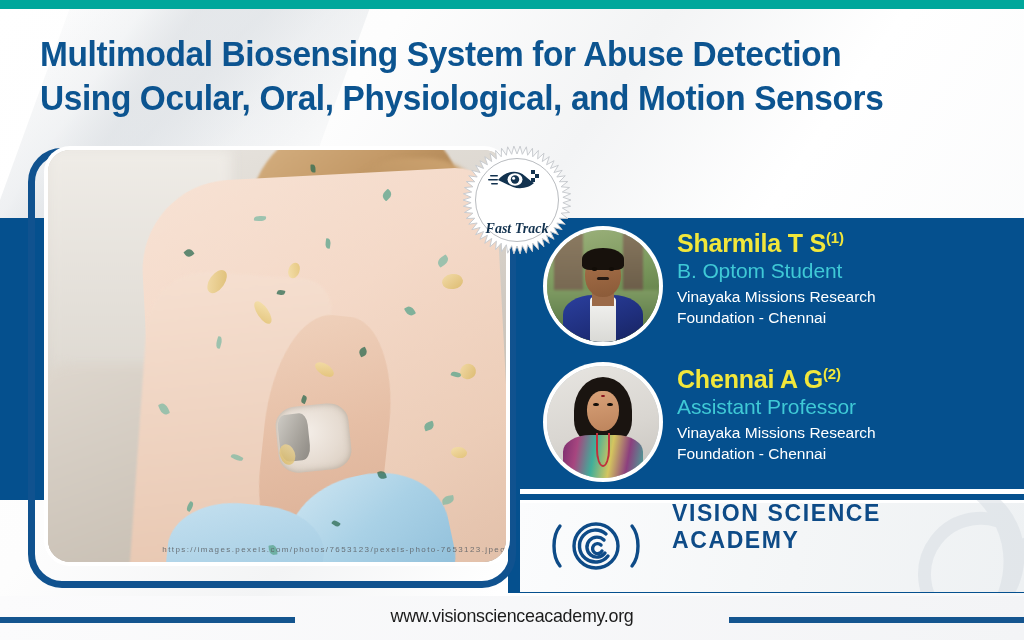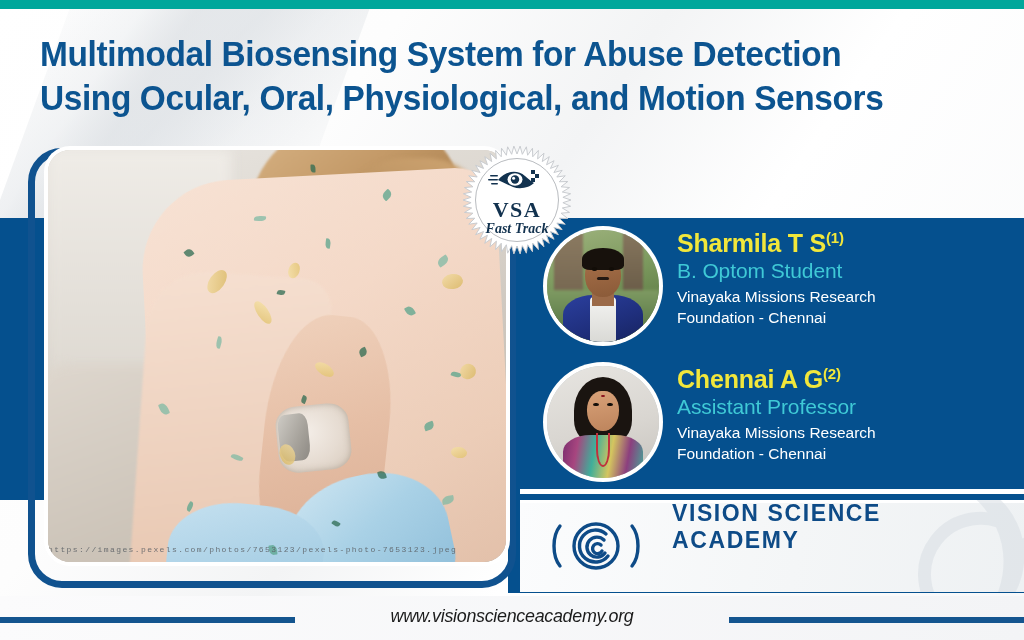--- a/index.html
+++ b/index.html
@@ -141,25 +141,25 @@
     background:linear-gradient(160deg,#c6e1f0,#95c4de);
     border-radius:46% 40% 24% 40%;
     transform:rotate(6deg);
     filter:blur(.6px);
   }
   .leaf { position:absolute; border-radius:60% 10% 60% 10%; opacity:.75; }
   .lemon { position:absolute; border-radius:50% 50% 48% 48%; opacity:.8; }
 
   .photo-caption {
     position:absolute; left:0; bottom:8px; width:100%;
-    text-align:left;
+    text-align:right;
     font-size:8px;
     letter-spacing:1.4px;
     color:rgba(90,95,100,.85);
-    font-family:Liberation Mono, monospace;
+    font-family:Liberation Sans, sans-serif;
     margin-top:7px;
   }
 
   
   .seal { position:absolute; left:462px; top:145px; width:110px; height:110px; }
   .seal-label-main {
     position:absolute; left:0; top:52px; width:110px; text-align:center;
     font-family:"Liberation Serif", serif; font-weight:bold;
     font-size:22px; letter-spacing:1.5px; color:#12324f;
   }
@@ -238,21 +238,21 @@
   }
   .logo-mark { position:absolute; left:28px; top:16px; width:96px; height:60px; }
   .logo-text {
     position:absolute; left:152px; top:0;
     font-weight:bold; font-size:23px; line-height:1.18;
     letter-spacing:1.6px; white-space:pre-line;
   }
 
   
   .footer { position:absolute; left:0; top:596px; width:1024px; height:44px;
-    background:linear-gradient(100deg,#fbfbfc,#f3f4f6);font-style:italic; }
+    background:linear-gradient(100deg,#fbfbfc,#f3f4f6); }
   .footer-url {
     position:absolute; left:0; top:9px; width:1024px; text-align:center;
     font-size:19px; color:#1c1c1c; letter-spacing:-0.3px;
     transform:scaleX(0.94);
   }
   .footer-rule-l { position:absolute; left:0; top:21px; width:295px; height:6px; }
   .footer-rule-r { position:absolute; right:0; top:21px; width:295px; height:6px; }
 </style>
 </head>
 <body>
@@ -336,21 +336,20 @@
         <g>
           <rect x="14" y="-8" width="4" height="4" fill="#12324f"></rect>
           <rect x="18" y="-4" width="4" height="4" fill="#12324f"></rect>
           <rect x="14" y="0" width="4" height="4" fill="#12324f"></rect>
           <rect x="18" y="-8" width="4" height="4" fill="#ffffff"></rect>
           <rect x="14" y="-4" width="4" height="4" fill="#ffffff"></rect>
           <rect x="18" y="0" width="4" height="4" fill="#ffffff"></rect>
         </g>
       </g>
     </svg>
-    <div class="seal-label-main">VSA</div>
     <div class="seal-label-sub">Fast Track</div>
   </div>
 
   <div class="author author-1">
     <div class="avatar">
       <div class="av a1-bg"></div>
       <div class="av a1-tree"></div>
       <div class="av a1-tree3"></div>
       <div class="av a1-ground"></div>
       <div class="av a1-suit"></div>

